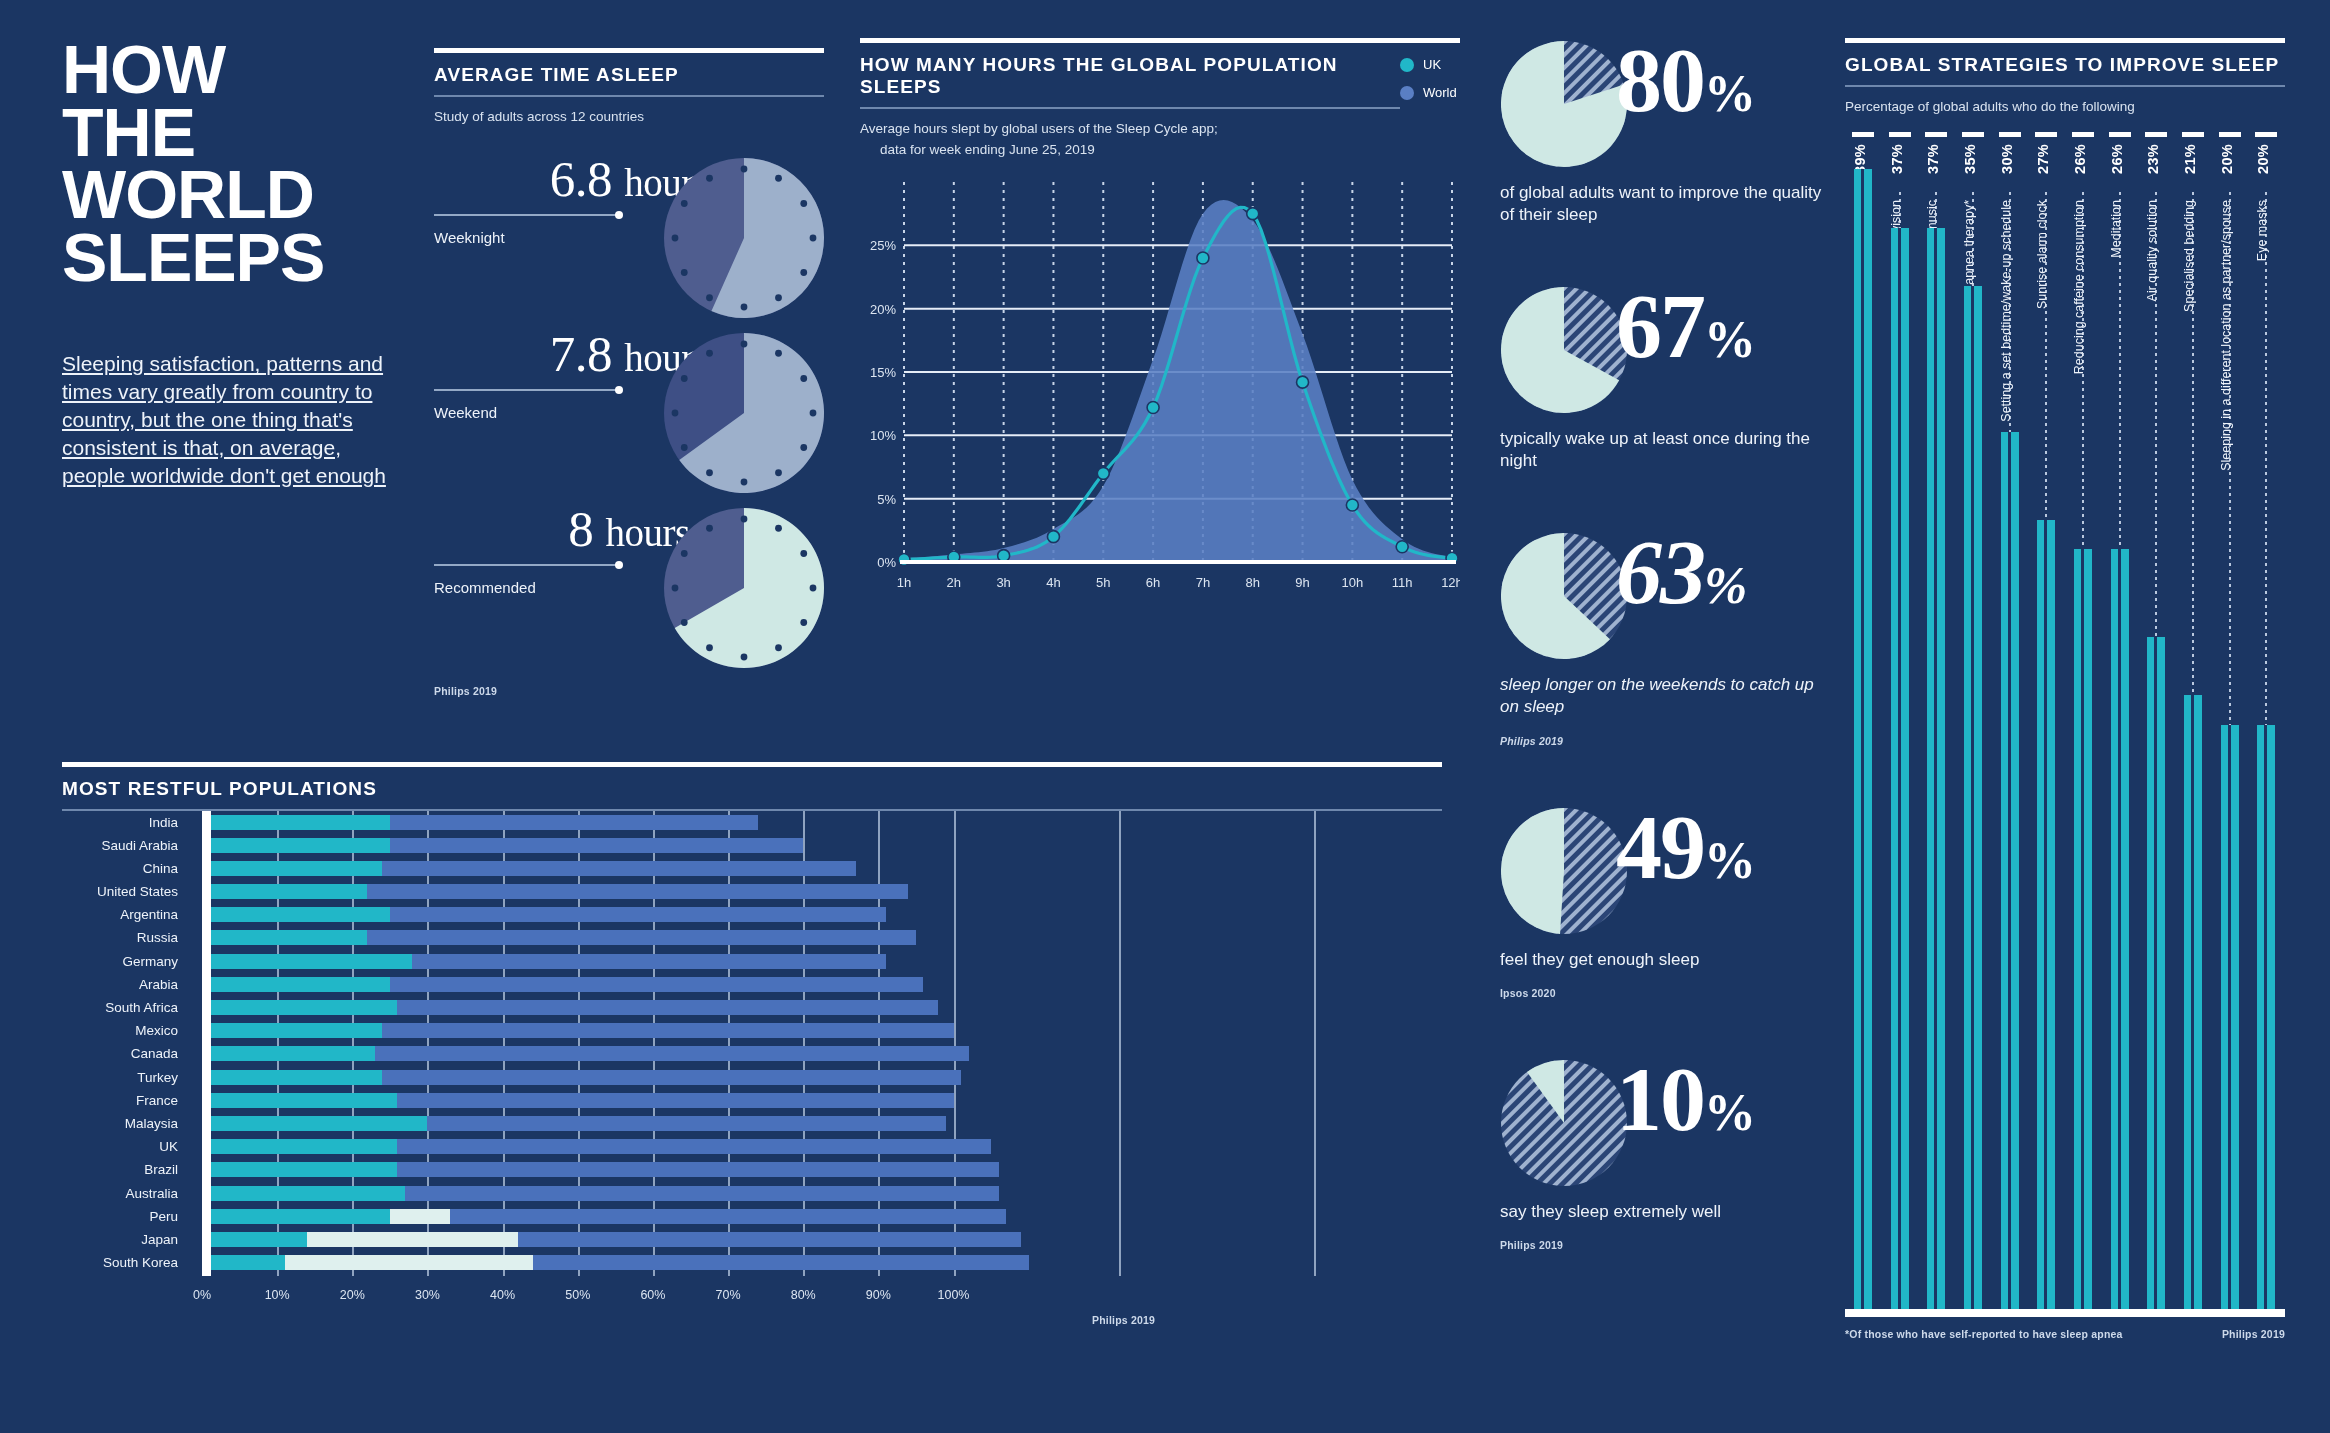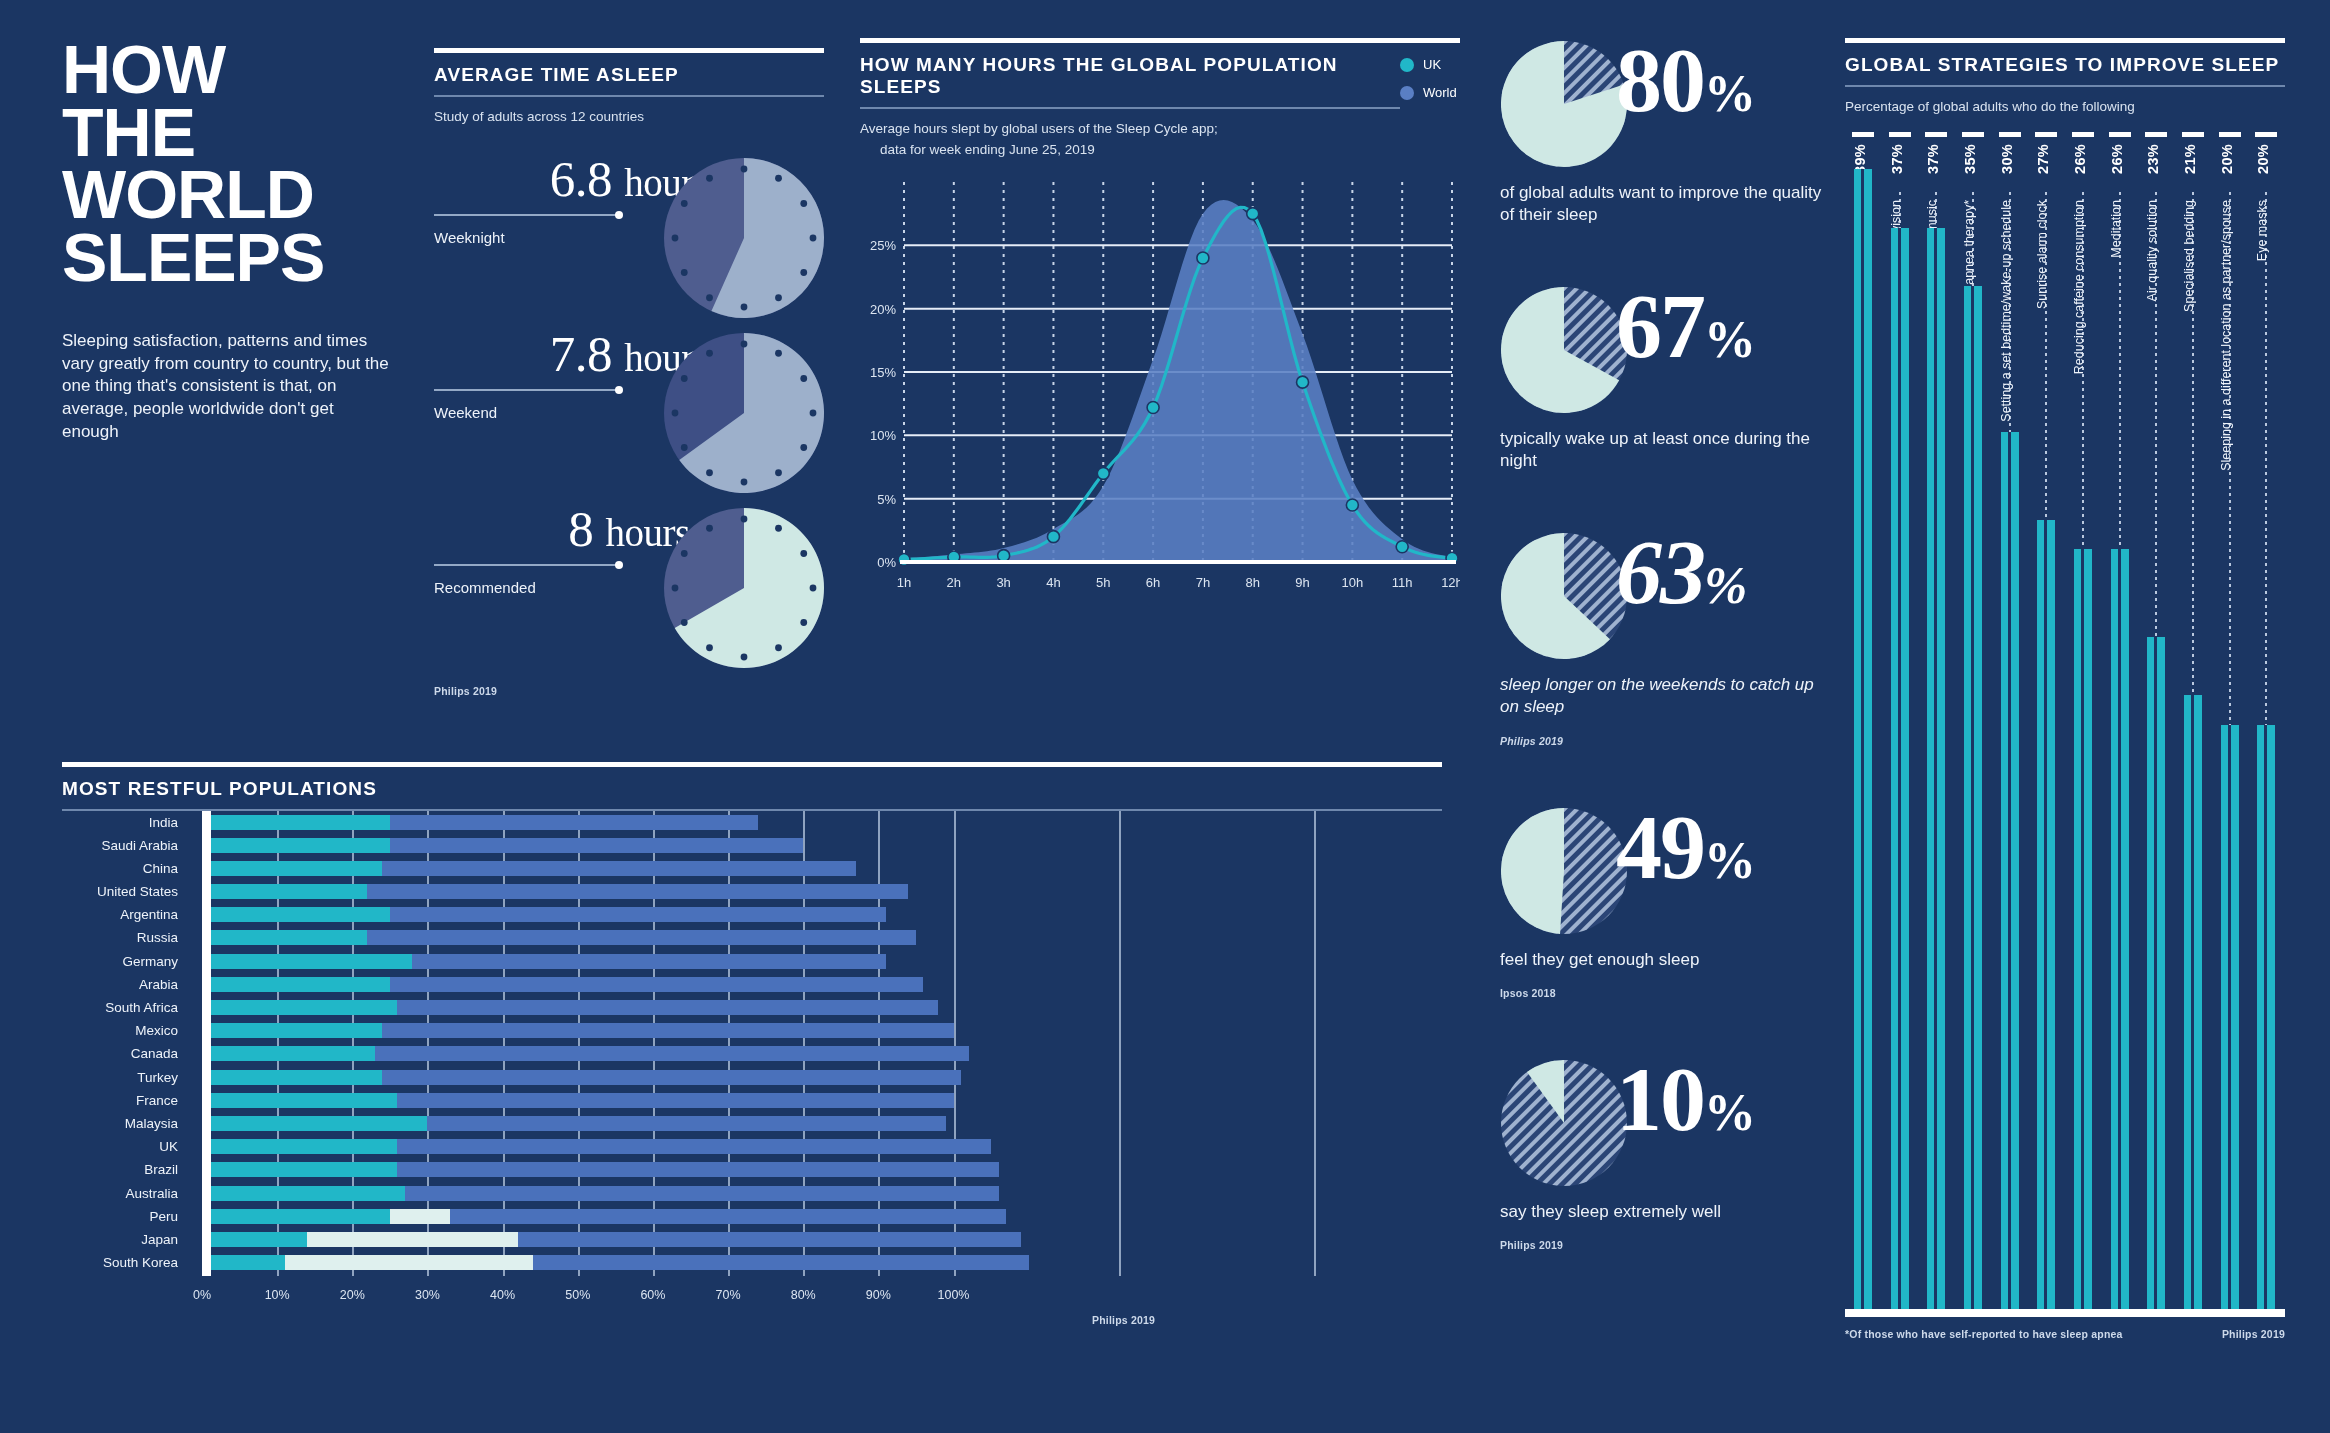--- a/index.html
+++ b/index.html
@@ -20,21 +20,21 @@
   .rule-thin{height:1.5px;background:#6f88ad;width:100%;margin-top:9px;}
   .sect-sub{font-size:13.5px;color:#d9e3f0;margin-top:10px;line-height:1.45;font-weight:400;}
   .credit{font-size:10.5px;color:#cdd9ea;font-weight:bold;letter-spacing:.2px;}
 
   
   #title-block{left:62px;top:38px;width:330px;}
   #title-block .big{
     font-size:68px;line-height:0.92;font-weight:bold;letter-spacing:-1px;
   }
   #title-block .lede{
-    margin-top:42px;font-size:17px;line-height:1.33;color:#eef3fa;font-weight:400;
+    margin-top:62px;font-size:21px;line-height:1.33;color:#eef3fa;font-weight:400;text-decoration:underline;
   }
 
   
   #clocks{left:434px;top:48px;width:390px;}
   .clock-row{position:relative;height:175px;}
   .clock-num{font-family:"Liberation Serif", serif;font-size:51px;line-height:1;letter-spacing:-.5px;text-align:center;}
   .clock-num .unit{font-size:39px;}
   .clock-line{height:2px;background:#94a9c6;width:185px;margin-top:9px;position:relative;}
   .clock-line::after{content:"";position:absolute;right:-4px;top:-3px;width:8px;height:8px;border-radius:50%;background:#ffffff;}
   .clock-lbl{font-size:15px;margin-top:13px;color:#eef3fa;}
@@ -314,21 +314,21 @@
               <rect width="9" height="9" fill="#2b4576"></rect>
               <rect width="4" height="9" fill="#9fb2cf"></rect>
             </pattern>
           </defs>
           <circle cx="64" cy="64" r="63" fill="url(#hatch3)"></circle>
           <path d="M 64 64 L 64 1 A 63 63 0 0 0 60.04419726965327 126.87568389098111 Z" fill="#cfe8e4"></path>
         </svg>
         <div class="pct-num"><span>49</span><span class="sym">%</span></div>
       </div>
       <div class="pct-desc">feel they get enough sleep</div>
-      <div class="credit" style="margin-top: 16px;">Ipsos 2018</div>
+      <div class="credit" style="margin-top: 16px;">Ipsos 2020</div>
     </div>
     <div class="pct-block" style="margin-bottom: 60px;">
       <div class="pct-top">
         <svg class="pct-circ" viewBox="0 0 128 128">
           <defs>
             <pattern id="hatch4" width="9" height="9" patternUnits="userSpaceOnUse" patternTransform="rotate(45)">
               <rect width="9" height="9" fill="#2b4576"></rect>
               <rect width="4" height="9" fill="#9fb2cf"></rect>
             </pattern>
           </defs>

